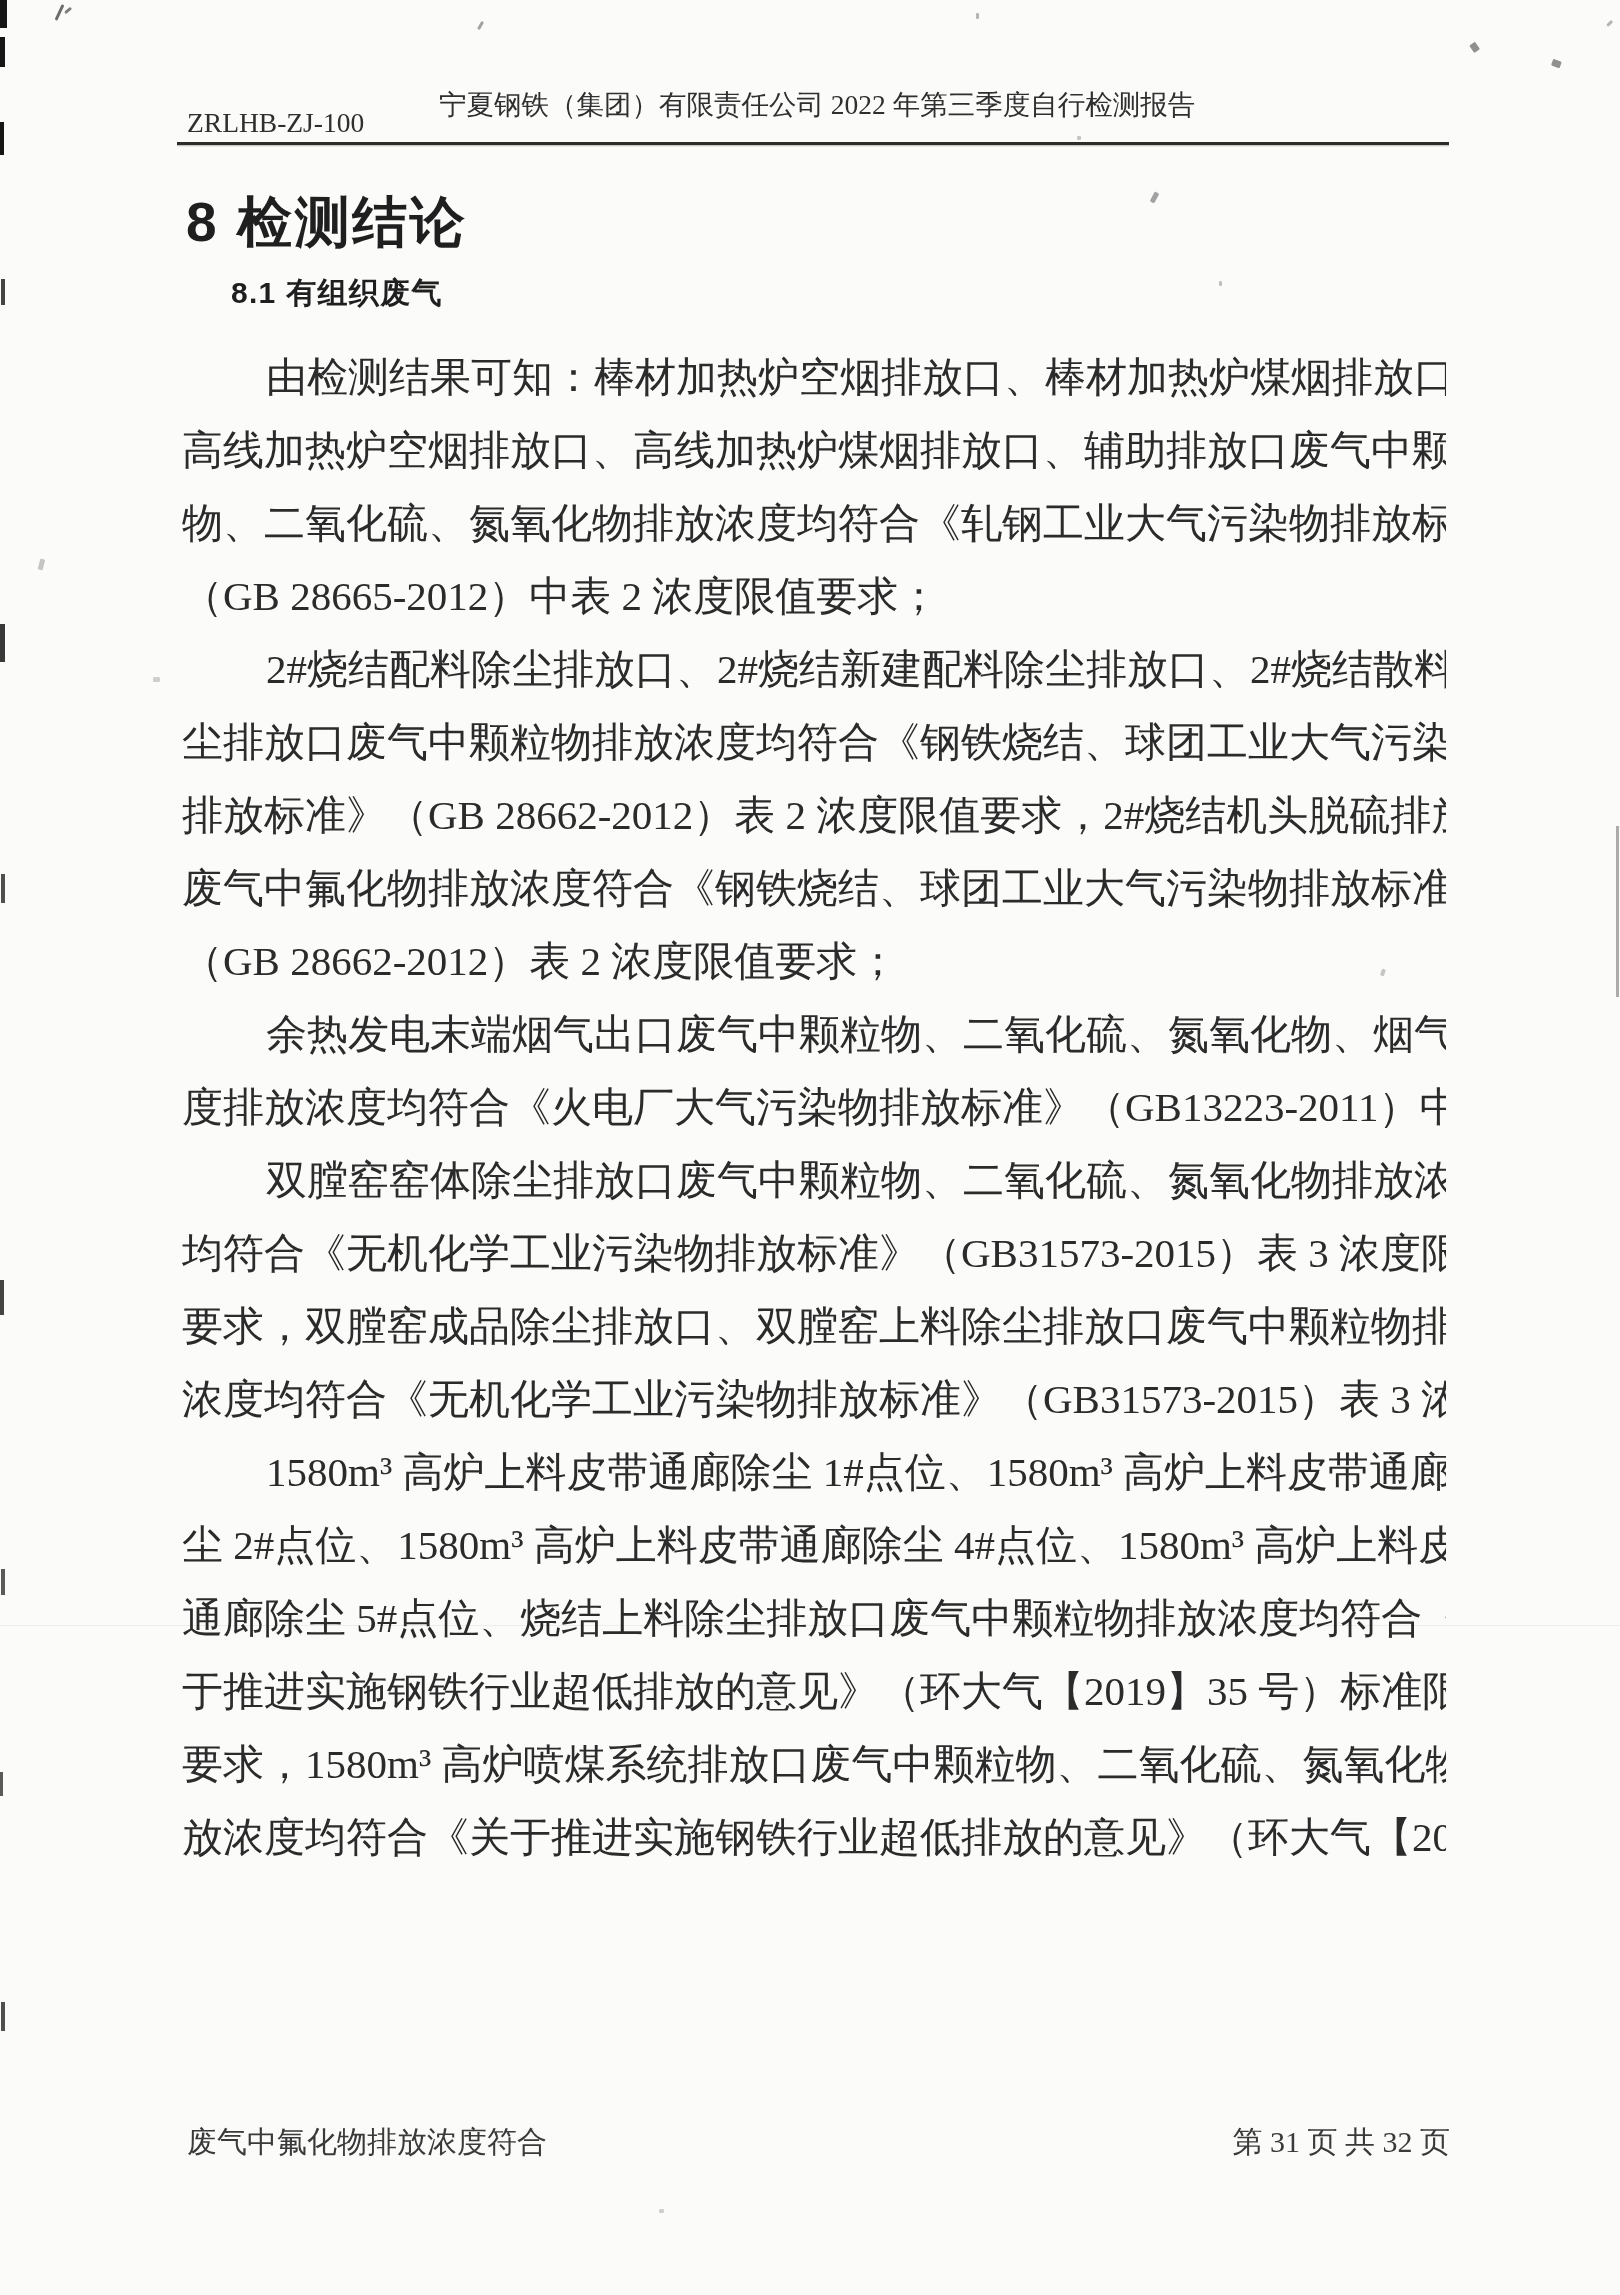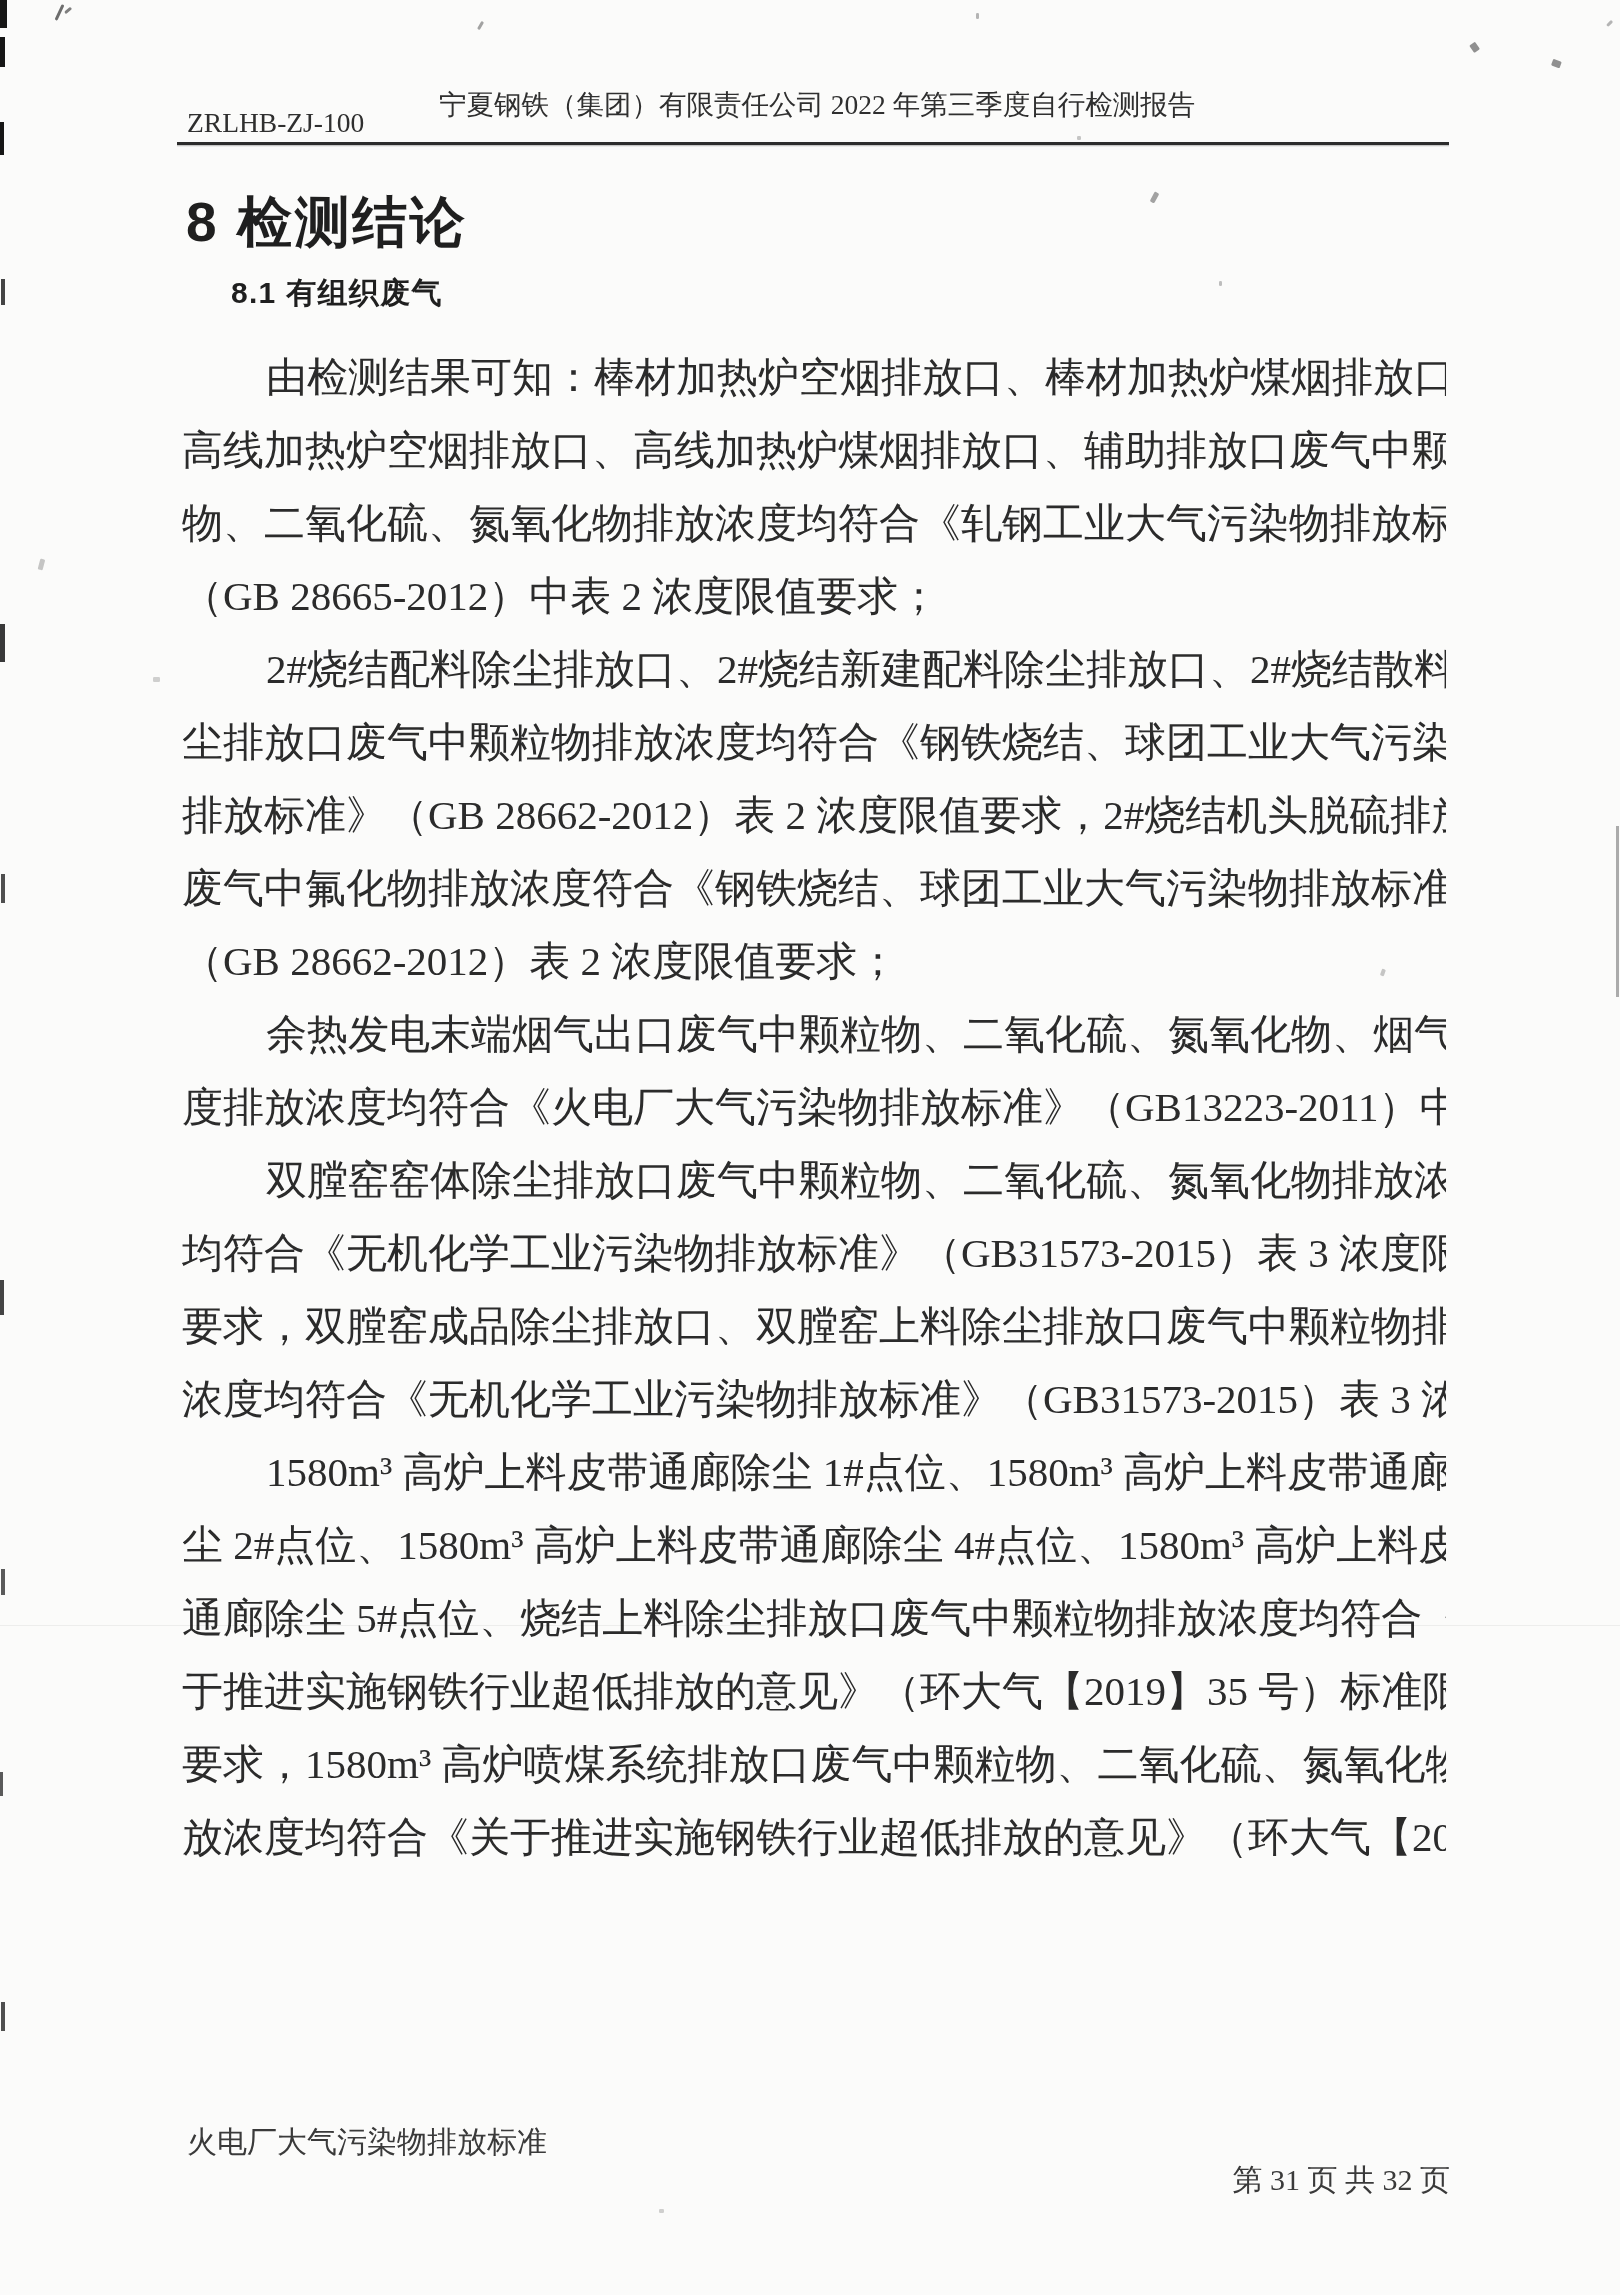--- a/index.html
+++ b/index.html
@@ -22,21 +22,21 @@
   
   .body-col{left:182px;top:341px;width:1264px;}
   .line{
     height:73px;line-height:73px;font-size:41px;color:#2b2b2b;
     text-align:justify;text-align-last:justify;white-space:nowrap;overflow:hidden;
   }
   .line.first{padding-left:84px;}
   .line.last{text-align-last:left;white-space:normal;}
   
   .ftr-company{left:187px;top:2124px;font-size:30px;color:#3a3a3a;line-height:1.2;}
-  .ftr-page{right:171px;top:2124px;font-size:30px;color:#3a3a3a;line-height:1.2;margin-top:38px;}
+  .ftr-page{right:171px;top:2124px;font-size:30px;color:#3a3a3a;line-height:1.2;}
   
   .edge{position:absolute;background:#161616;}
   .speck{position:absolute;background:#4a4a4a;border-radius:1.3px;}
   .streak{position:absolute;left:0;width:1621px;height:1.3px;background:rgba(0,0,0,0.055);}
 </style>
 </head>
 <body>
 
 <div class="abs hdr-title">宁夏钢铁（集团）有限责任公司 2022 年第三季度自行检测报告</div>
 <div class="abs hdr-code">ZRLHB-ZJ-100</div>
@@ -66,21 +66,21 @@
   <div class="line">浓度均符合《无机化学工业污染物排放标准》（GB31573-2015）表 3 浓度</div>
 
   <div class="line first">1580m³ 高炉上料皮带通廊除尘 1#点位、1580m³ 高炉上料皮带通廊除</div>
   <div class="line">尘 2#点位、1580m³ 高炉上料皮带通廊除尘 4#点位、1580m³ 高炉上料皮带</div>
   <div class="line">通廊除尘 5#点位、烧结上料除尘排放口废气中颗粒物排放浓度均符合《关</div>
   <div class="line">于推进实施钢铁行业超低排放的意见》（环大气【2019】35 号）标准限值</div>
   <div class="line">要求，1580m³ 高炉喷煤系统排放口废气中颗粒物、二氧化硫、氮氧化物排</div>
   <div class="line">放浓度均符合《关于推进实施钢铁行业超低排放的意见》（环大气【2019】</div>
 </div>
 
-<div class="abs ftr-company">火电厂大气污染物排放标准</div>
+<div class="abs ftr-company">废气中氟化物排放浓度符合</div>
 <div class="abs ftr-page">第 31 页 共 32 页</div>
 
 <div class="edge" style="left:0;top:0;width:6.6px;height:27.5px;"></div>
 <div class="edge" style="left:0;top:37px;width:5.2px;height:30px;"></div>
 <div class="edge" style="left:0;top:122px;width:3.9px;height:33px;"></div>
 <div class="edge" style="left:1.3px;top:279px;width:3.3px;height:26px;opacity:.8;"></div>
 <div class="edge" style="left:0;top:624px;width:4.6px;height:38px;opacity:.85;"></div>
 <div class="edge" style="left:1.3px;top:874px;width:3.3px;height:29px;opacity:.75;"></div>
 <div class="edge" style="left:0;top:1280px;width:3.9px;height:35px;opacity:.8;"></div>
 <div class="edge" style="left:1.3px;top:1569px;width:3.3px;height:26px;opacity:.7;"></div>

